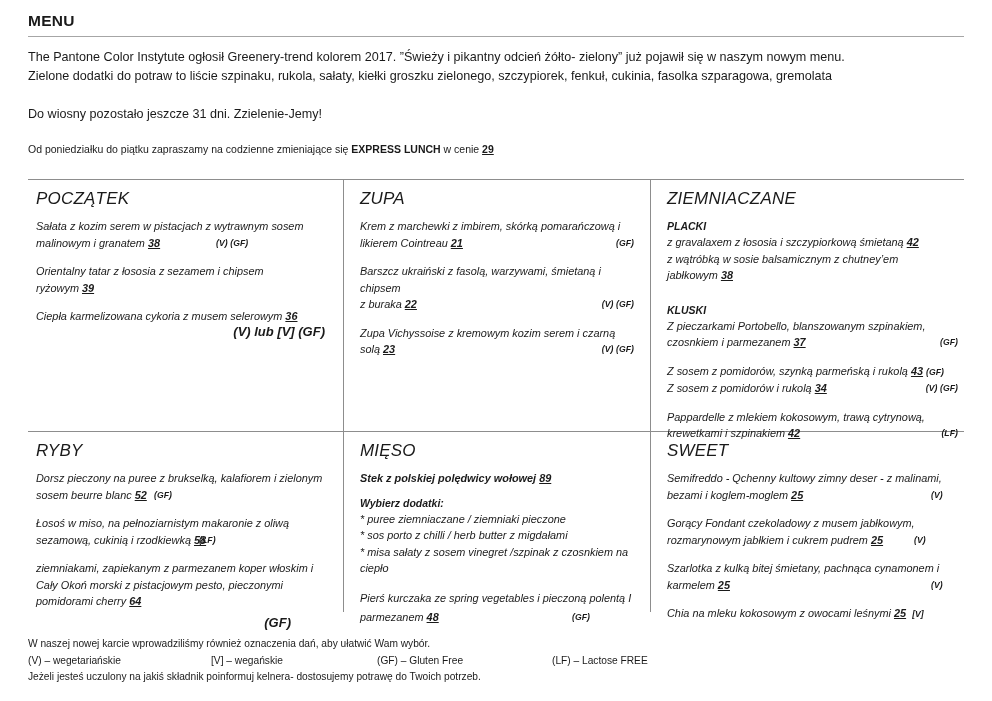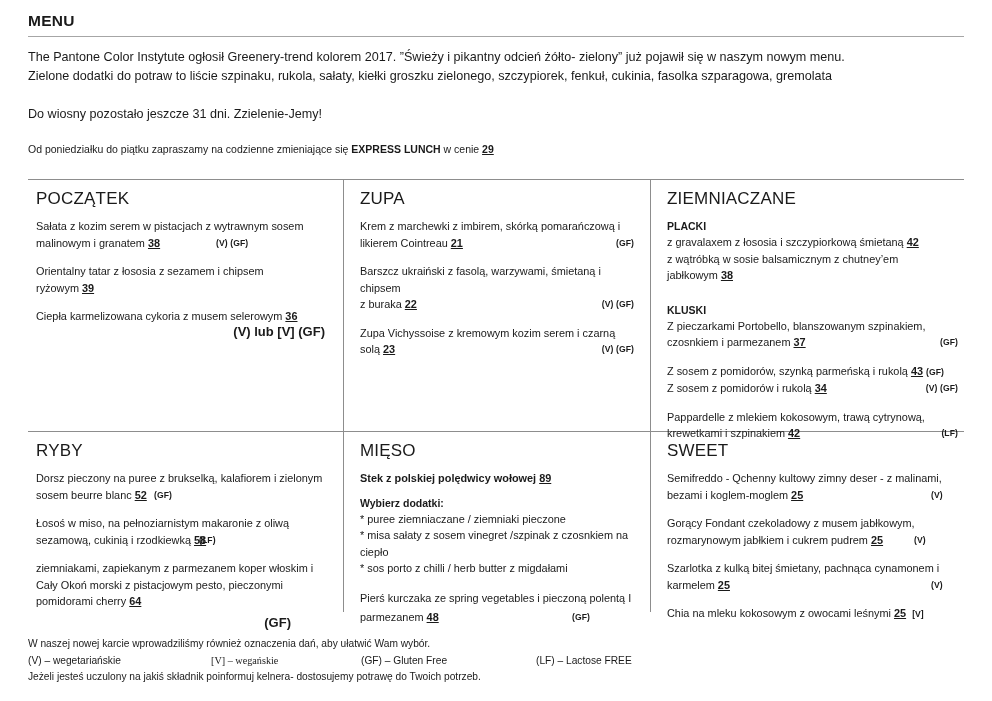--- a/index.html
+++ b/index.html
@@ -66,20 +66,21 @@
     width: 936px;
   }
   .grid-rule {
     border: 0;
     border-top: 1.2px solid #8d8d8d;
     margin: 0;
   }
   .row {
     display: flex;
     position: relative;
+    font-style: italic;
   }
   .col {
     box-sizing: border-box;
     position: relative;
   }
   .col-1 { width: 315px; padding: 9px 18px 0 8px; }
   .col-2 { width: 307px; padding: 9px 16px 0 16px; border-left: 1.2px solid #8d8d8d; }
   .col-3 { width: 314px; padding: 9px 6px 0 16px; border-left: 1.2px solid #8d8d8d; }
 
   .row-top .col-1 { height: 251px; }
@@ -143,21 +144,21 @@
     left: 28px;
     top: 636px;
     width: 936px;
     font-size: 10.2px;
     line-height: 16.5px;
   }
   .legend p { margin: 0; }
   .legend-row { display: flex; }
   .legend-row span { display: inline-block; }
   .lg1 { width: 183px; }
-  .lg2 { width: 150px; font-family: Liberation Serif, serif; }
+  .lg2 { width: 166px; }
   .lg3 { width: 175px; }
 </style>
 </head>
 <body>
 
 <div class="page">
 
   <h1 class="menu-title">MENU</h1>
   <hr class="title-rule">
 
@@ -274,22 +275,22 @@
       <div class="col col-2">
         <h2 class="sec-title">MIĘSO</h2>
 
         <div class="item tight">
           <span class="line b"><span>Stek z polskiej polędwicy wołowej </span><span class="u">89</span></span>
         </div>
 
         <div class="grp-title" style="margin-top:8px;">Wybierz dodatki:</div>
         <div class="item nogap">
           <span class="line">* puree ziemniaczane / ziemniaki pieczone</span>
+          <span class="line">* sos porto z chilli / herb butter z migdałami</span>
           <span class="line">* misa sałaty z sosem vinegret /szpinak z czosnkiem na ciepło</span>
-          <span class="line">* sos porto z chilli / herb butter z migdałami</span>
         </div>
 
         <div class="item" style="margin-top:13px;">
           <span class="line">Pierś kurczaka  ze spring vegetables i pieczoną polentą I</span>
           <span class="line" style="margin-top:3px;"><span>parmezanem  </span><span class="u">48</span><span class="tag tag-pos" style="left:212px;">(GF)</span></span>
         </div>
       </div>
 
       <div class="col col-3">
         <h2 class="sec-title">SWEET</h2>

